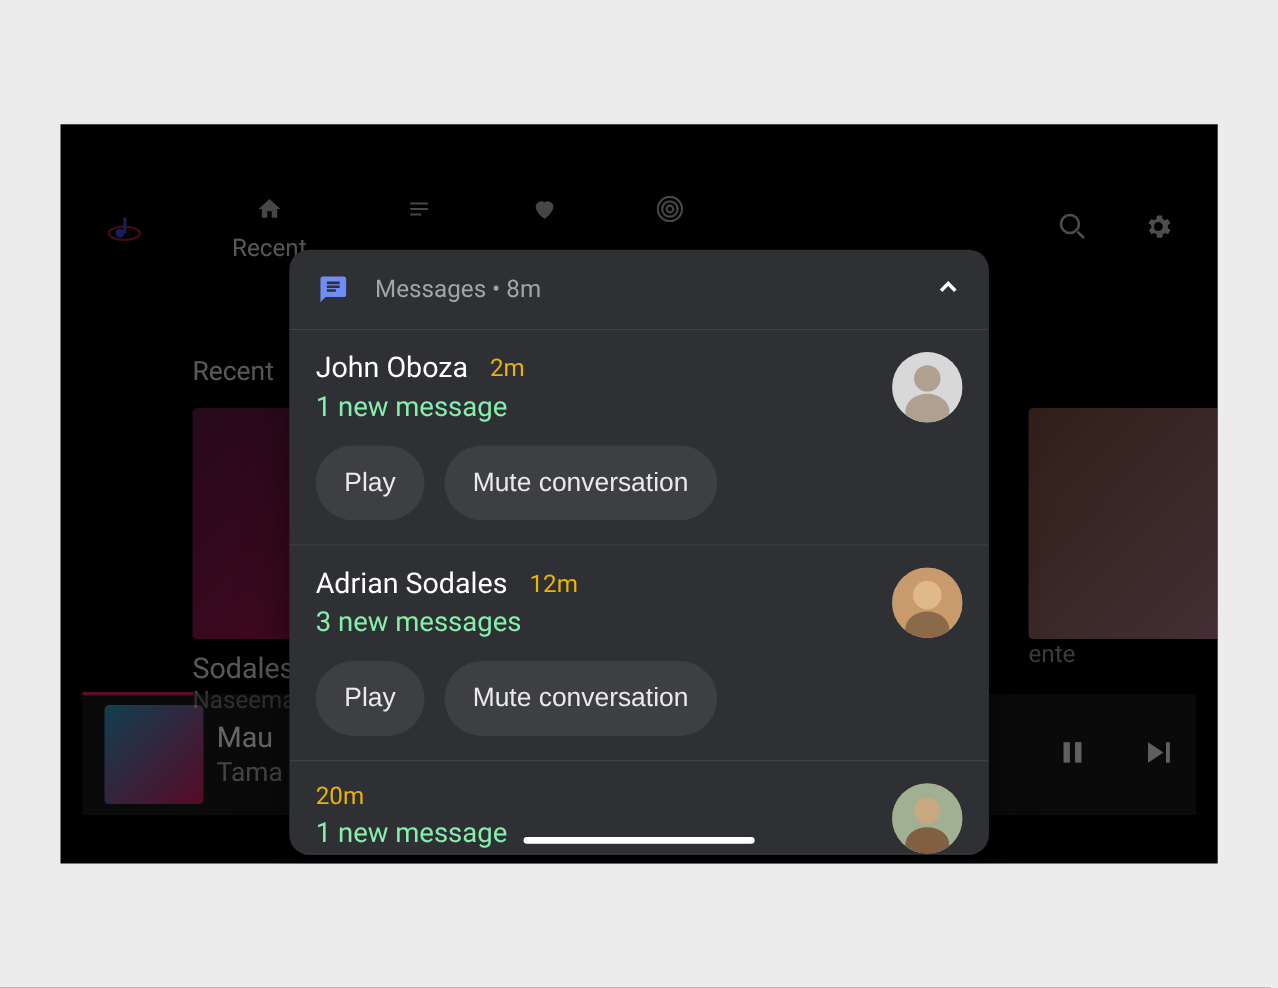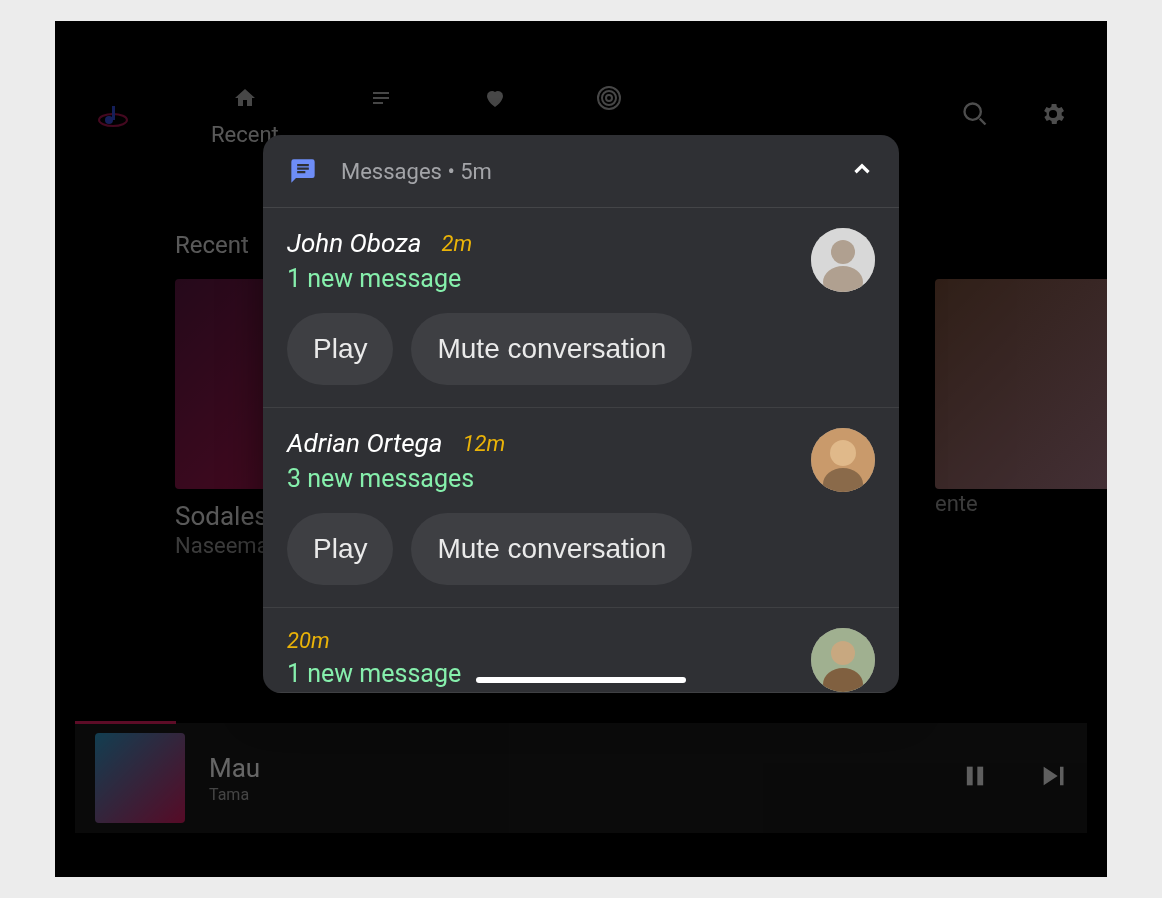--- a/index.html
+++ b/index.html
@@ -7,21 +7,21 @@
     font-family: Roboto, "Helvetica Neue", Arial, sans-serif;
     background: #ececec;
     width: 1162px;
     height: 898px;
     display: flex;
     align-items: center;
     justify-content: center;
   }
   .device {
     width: 1052px;
-    height: 856px;
+    height: 672px;
     background: #000;
     position: relative;
     overflow: hidden;
   }
   .app-bg {
     position: absolute;
     top: 40px;
     left: 20px;
     right: 20px;
     bottom: 44px;
@@ -69,23 +69,23 @@
     left: 20px; right: 20px; bottom: 44px;
     height: 110px;
     background: rgba(30,30,30,0.9);
     display: flex; align-items: center;
     padding: 0 20px;
   }
   .player-bar .album {
     width: 90px; height: 90px; background: linear-gradient(135deg,#2e9cca,#d81b60);
     border-radius: 4px;
   }
-  .player-bar .meta { margin-left: 24px; }
+  .player-bar .meta { margin-left: 12px; }
   .player-bar .meta .t { color:#fff; font-size:26px; }
-  .player-bar .meta .s { color:#aaa; font-size:16px; margin-top:2px; }
+  .player-bar .meta .s { color:#aaa; font-size:24px; margin-top:2px; }
   .player-bar .controls {
     margin-left: auto; display: flex; gap: 50px; align-items: center;
     color:#eee;
   }
   .progress-line {
     position:absolute; top:-2px; left:0; width:10%; height:3px; background:#e91e63;
   }
 
   
   .notif {
@@ -119,39 +119,39 @@
     margin-left: auto;
     color: #fff;
   }
   .notif-item {
     padding: 20px 24px 22px 24px;
     border-bottom: 1px solid rgba(255,255,255,0.08);
     position: relative;
   }
   .notif-item:last-child { border-bottom: none; }
   .notif-item .row1 {
-    display:flex; align-items:center; gap:20px;font-style:italic;
+    display:flex; align-items:center; gap:20px;
   }
   .notif-item .name { font-size: 26px; color:#fff; font-weight:400; }
   .notif-item .time { font-size: 22px; color:#eab308; }
   .notif-item .sub { font-size: 25px; color:#86efac; margin-top:6px; }
   .notif-item .avatar {
     position:absolute; right:24px; top:20px;
     width:64px; height:64px; border-radius:50%;
     background:#888;
     overflow:hidden;
   }
   .avatar svg { width:100%; height:100%; display:block; }
   .actions {
     display:flex; gap:18px; margin-top:20px;
   }
   .chip {
     background:#3e3f43;
     color:#eaeaea;
-    font-size:28px;
+    font-size:24px;
     font-weight:500;
     padding:20px 26px;
     border-radius:999px;
     border:none;
     cursor:pointer;
   }
   .home-indicator {
     position:absolute;
     bottom:10px; left:50%;
     transform:translateX(-50%);
@@ -256,21 +256,21 @@
     </div>
   </div>
 
   <div class="notif">
     <div class="notif-header">
       <span class="app-icon">
         <svg width="28" height="28" viewBox="0 0 24 24" fill="#6e8df7">
             <path d="M20 2H4a2 2 0 0 0-2 2v18l4-4h14a2 2 0 0 0 2-2V4a2 2 0 0 0-2-2zM7 9h10v2H7zm0-3h10v2H7zm0 6h7v2H7z"></path>
           </svg>
       </span>
-      <span class="title">Messages • 5m</span>
+      <span class="title">Messages • 8m</span>
       <span class="caret">
         <svg width="26" height="26" viewBox="0 0 24 24" fill="none" stroke="#fff" stroke-width="3">
             <path d="M6 15l6-6 6 6"></path>
           </svg>
       </span>
     </div>
 
     <div class="notif-item">
       <div class="row1">
         <span class="name">John Oboza</span>
@@ -285,21 +285,21 @@
           </svg>
       </div>
       <div class="actions">
         <button class="chip">Play</button>
         <button class="chip">Mute conversation</button>
       </div>
     </div>
 
     <div class="notif-item">
       <div class="row1">
-        <span class="name">Adrian Ortega</span>
+        <span class="name">Adrian Sodales</span>
         <span class="time">12m</span>
       </div>
       <div class="sub">3 new messages</div>
       <div class="avatar">
         <svg viewBox="0 0 64 64">
             <rect width="64" height="64" fill="#c99a6b"></rect>
             <circle cx="32" cy="25" r="13" fill="#e0b98a"></circle>
             <ellipse cx="32" cy="56" rx="20" ry="16" fill="#8a6a4a"></ellipse>
           </svg>
       </div>

